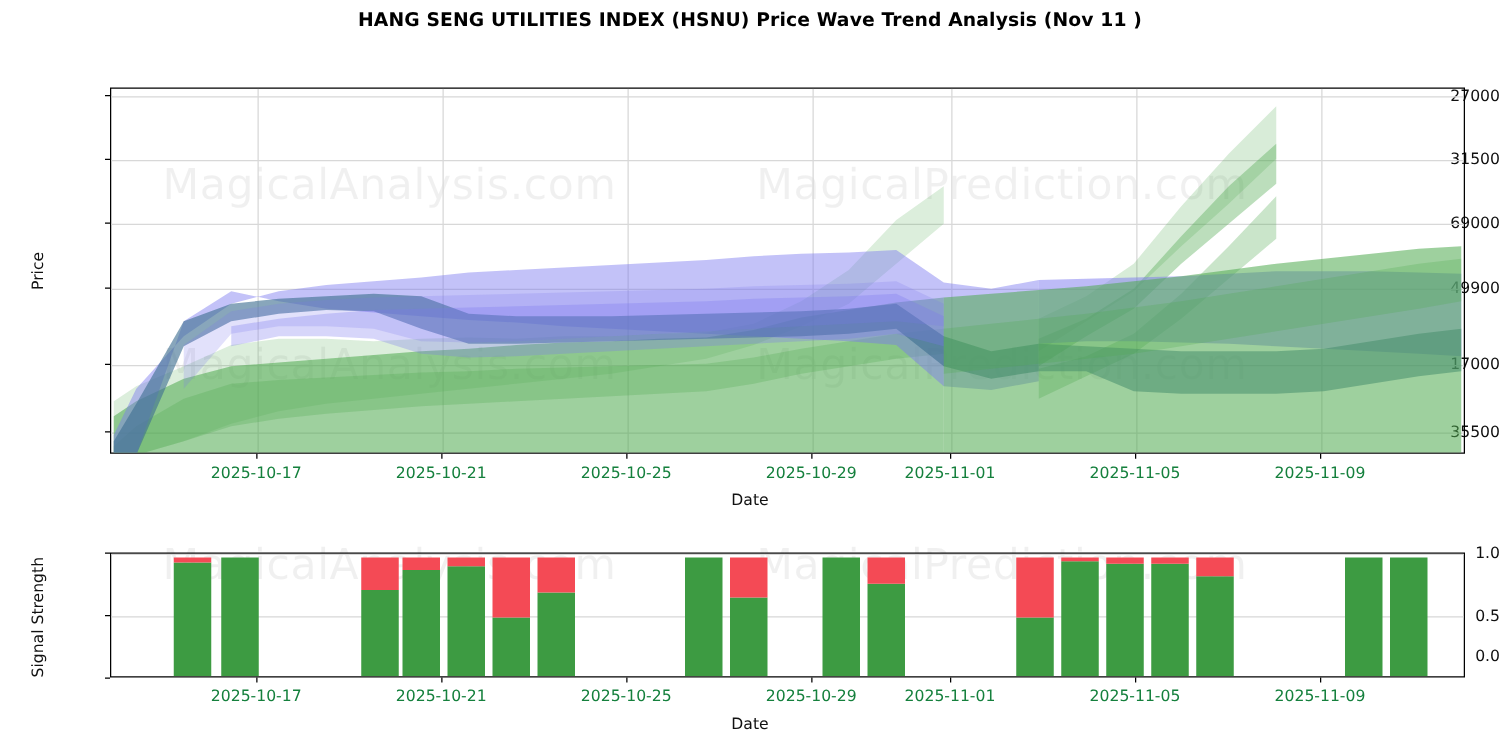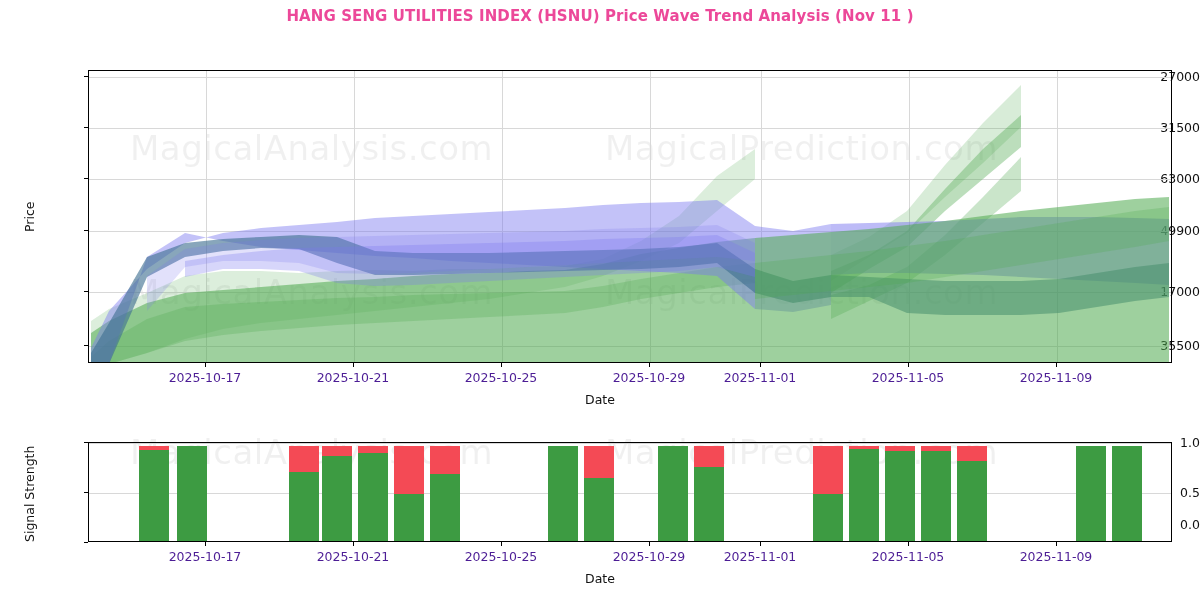--- a/index.html
+++ b/index.html
@@ -10,21 +10,21 @@
     font-family: "DejaVu Sans", sans-serif;
     overflow: hidden;
   }
   #root { position: relative; width: 1200px; height: 600px; background:#fff; }
 
   .title-block {
     position: absolute; left: 0; top: 6px; width: 1200px;
     text-align: center;
   }
   .title-line {
-    font-size: 15px; font-weight: bold; color: #ec4899; line-height: 21px;
+    font-size: 15px; font-weight: bold; color: #000000; line-height: 21px;
     letter-spacing: 0.1px;
   }
 
   
   .axes {
     position: absolute;
     border: 1.3px solid #000;
     background: transparent;
     overflow: hidden;
   }
@@ -41,21 +41,21 @@
     position: absolute; width: 4px; height: 1.3px; background: #000;
   }
   .tick-mark-x {
     position: absolute; width: 1.3px; height: 4px; background: #000;
   }
   .ylabel-text {
     position: absolute; right: 0; font-size: 12.5px; color: #111;
     text-align: right; transform: translateY(-50%); white-space: nowrap;
   }
   .xlabel-text {
-    position: absolute; font-size: 12.5px; color: #4c1d95;
+    position: absolute; font-size: 12.5px; color: #15803d;
     text-align: right; transform: translateX(-50%); white-space: nowrap;
   }
   .axis-name {
     position: absolute; font-size: 12.5px; color: #111; text-align: center;
     white-space: nowrap;
   }
   .axis-name.vertical { transform-origin: 0 0; transform: rotate(-90deg); }
 
   .subtitle-mid {
     position: absolute; width: 1200px; left: 0; text-align: center;
@@ -95,21 +95,21 @@
   </div>
 
   <div>
 
     <div class="ylabel-text" style="top:76px; width:78px;">27000</div>
     <div class="tick-mark-y" style="left:84px; top:76px;"></div>
 
     <div class="ylabel-text" style="top:127px; width:78px;">31500</div>
     <div class="tick-mark-y" style="left:84px; top:127px;"></div>
 
-    <div class="ylabel-text" style="top:178px; width:78px;">63000</div>
+    <div class="ylabel-text" style="top:178px; width:78px;">69000</div>
     <div class="tick-mark-y" style="left:84px; top:178px;"></div>
 
     <div class="ylabel-text" style="top:230px; width:78px;">49900</div>
     <div class="tick-mark-y" style="left:84px; top:230px;"></div>
 
     <div class="ylabel-text" style="top:291px; width:78px;">17000</div>
     <div class="tick-mark-y" style="left:84px; top:291px;"></div>
 
     <div class="ylabel-text" style="top:345px; width:78px;">35500</div>
     <div class="tick-mark-y" style="left:84px; top:345px;"></div>

